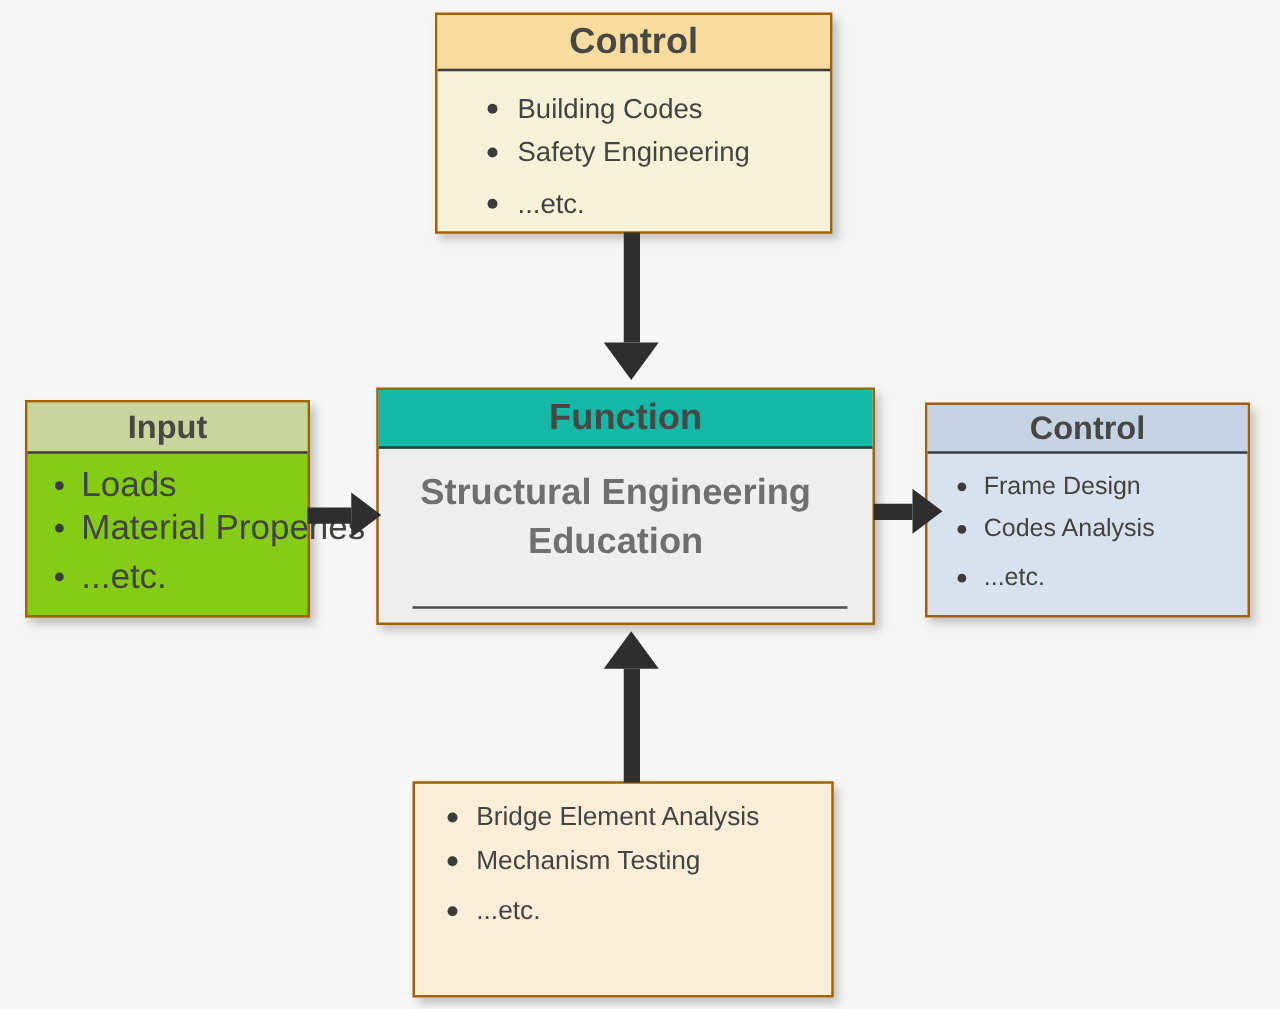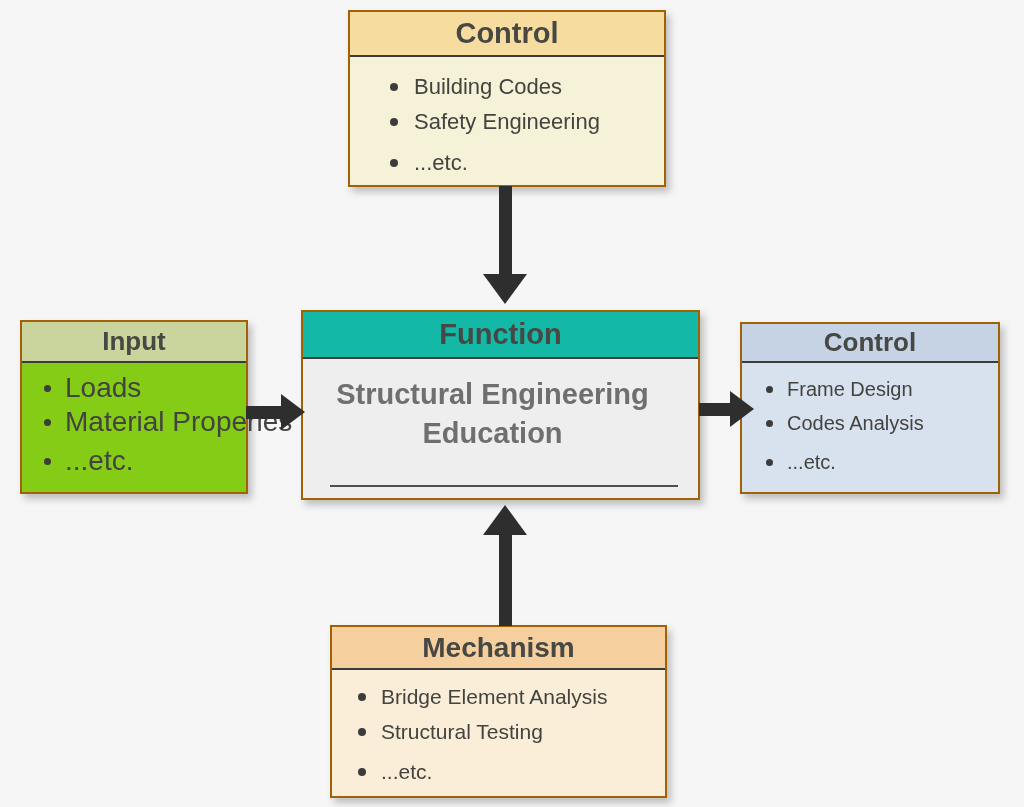--- a/index.html
+++ b/index.html
@@ -161,31 +161,28 @@
         <span class="item-label">Codes Analysis</span>
       </div>
       <div class="item etc">
         <span class="dot"></span>
         <span class="item-label">...etc.</span>
       </div>
     </div>
   </div>
 
   <div class="box mechanism">
-    <div class="box-header">
-      <span>Mechanism</span>
-    </div>
     <div class="box-body">
       <div class="item">
         <span class="dot"></span>
         <span class="item-label">Bridge Element Analysis</span>
       </div>
       <div class="item">
         <span class="dot"></span>
-        <span class="item-label">Structural Testing</span>
+        <span class="item-label">Mechanism Testing</span>
       </div>
       <div class="item etc">
         <span class="dot"></span>
         <span class="item-label">...etc.</span>
       </div>
     </div>
   </div>
 
   <div>
     <div class="arrow-part shaft a-down-shaft"></div>

